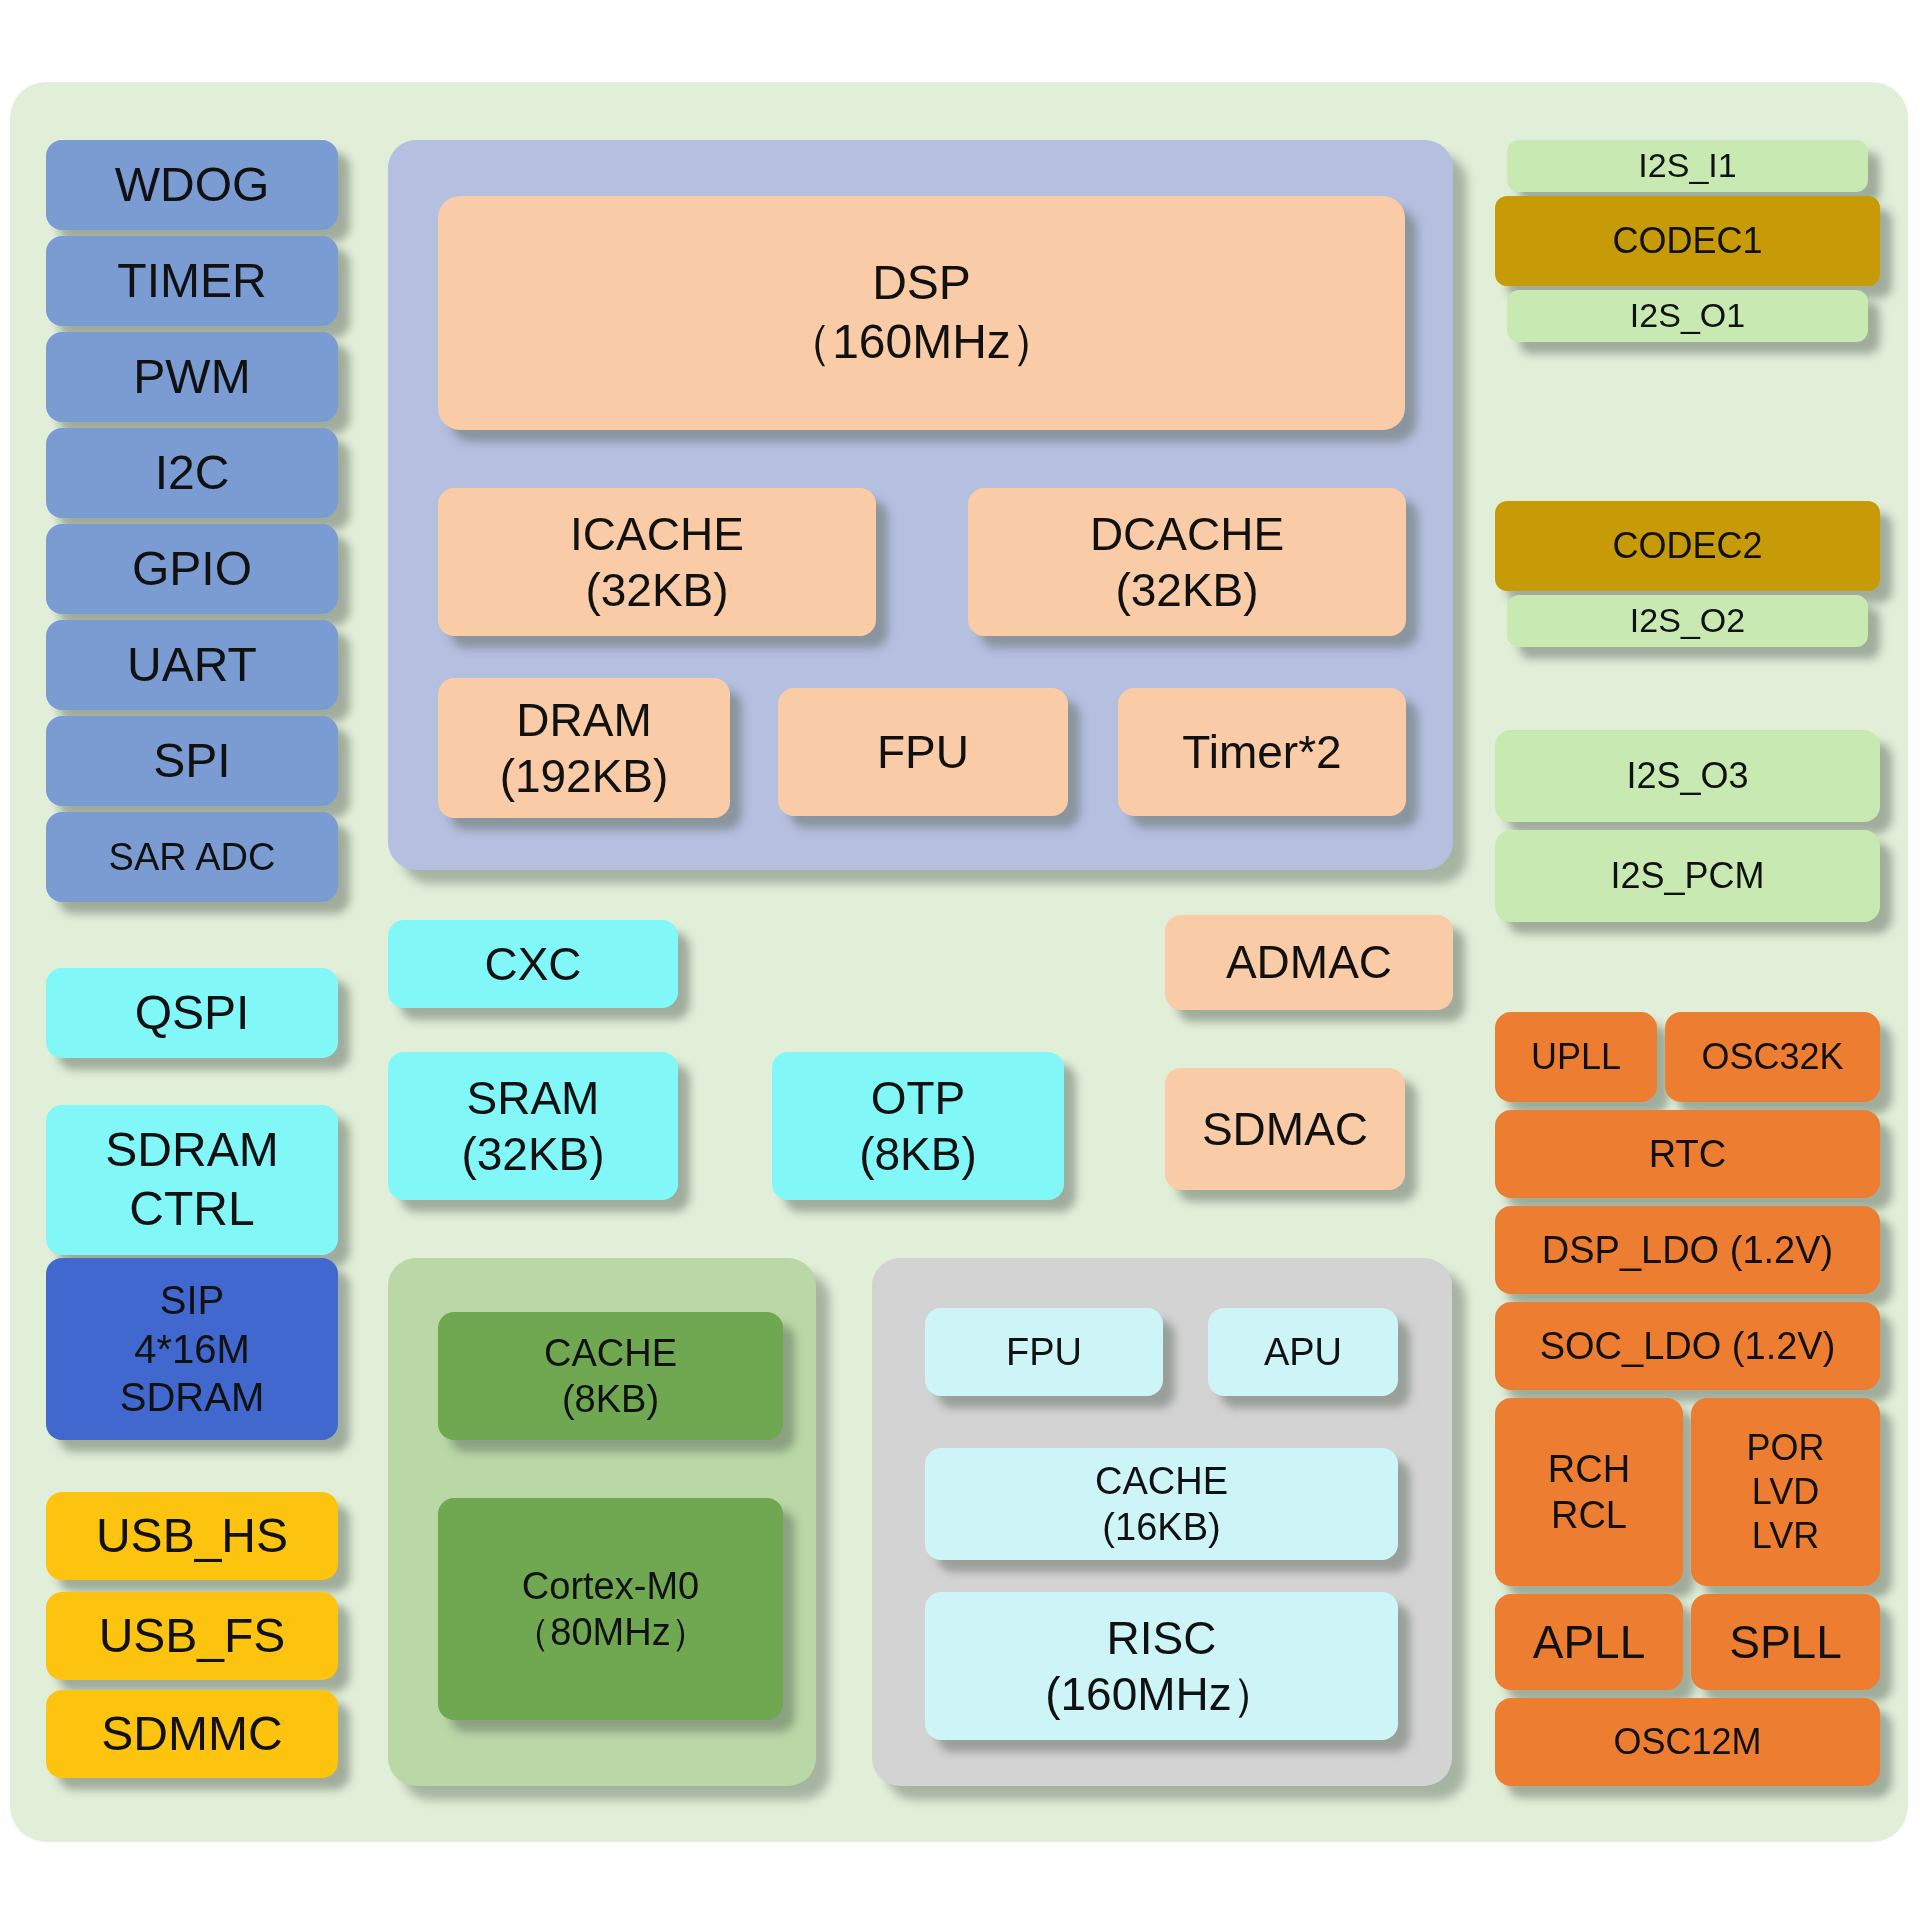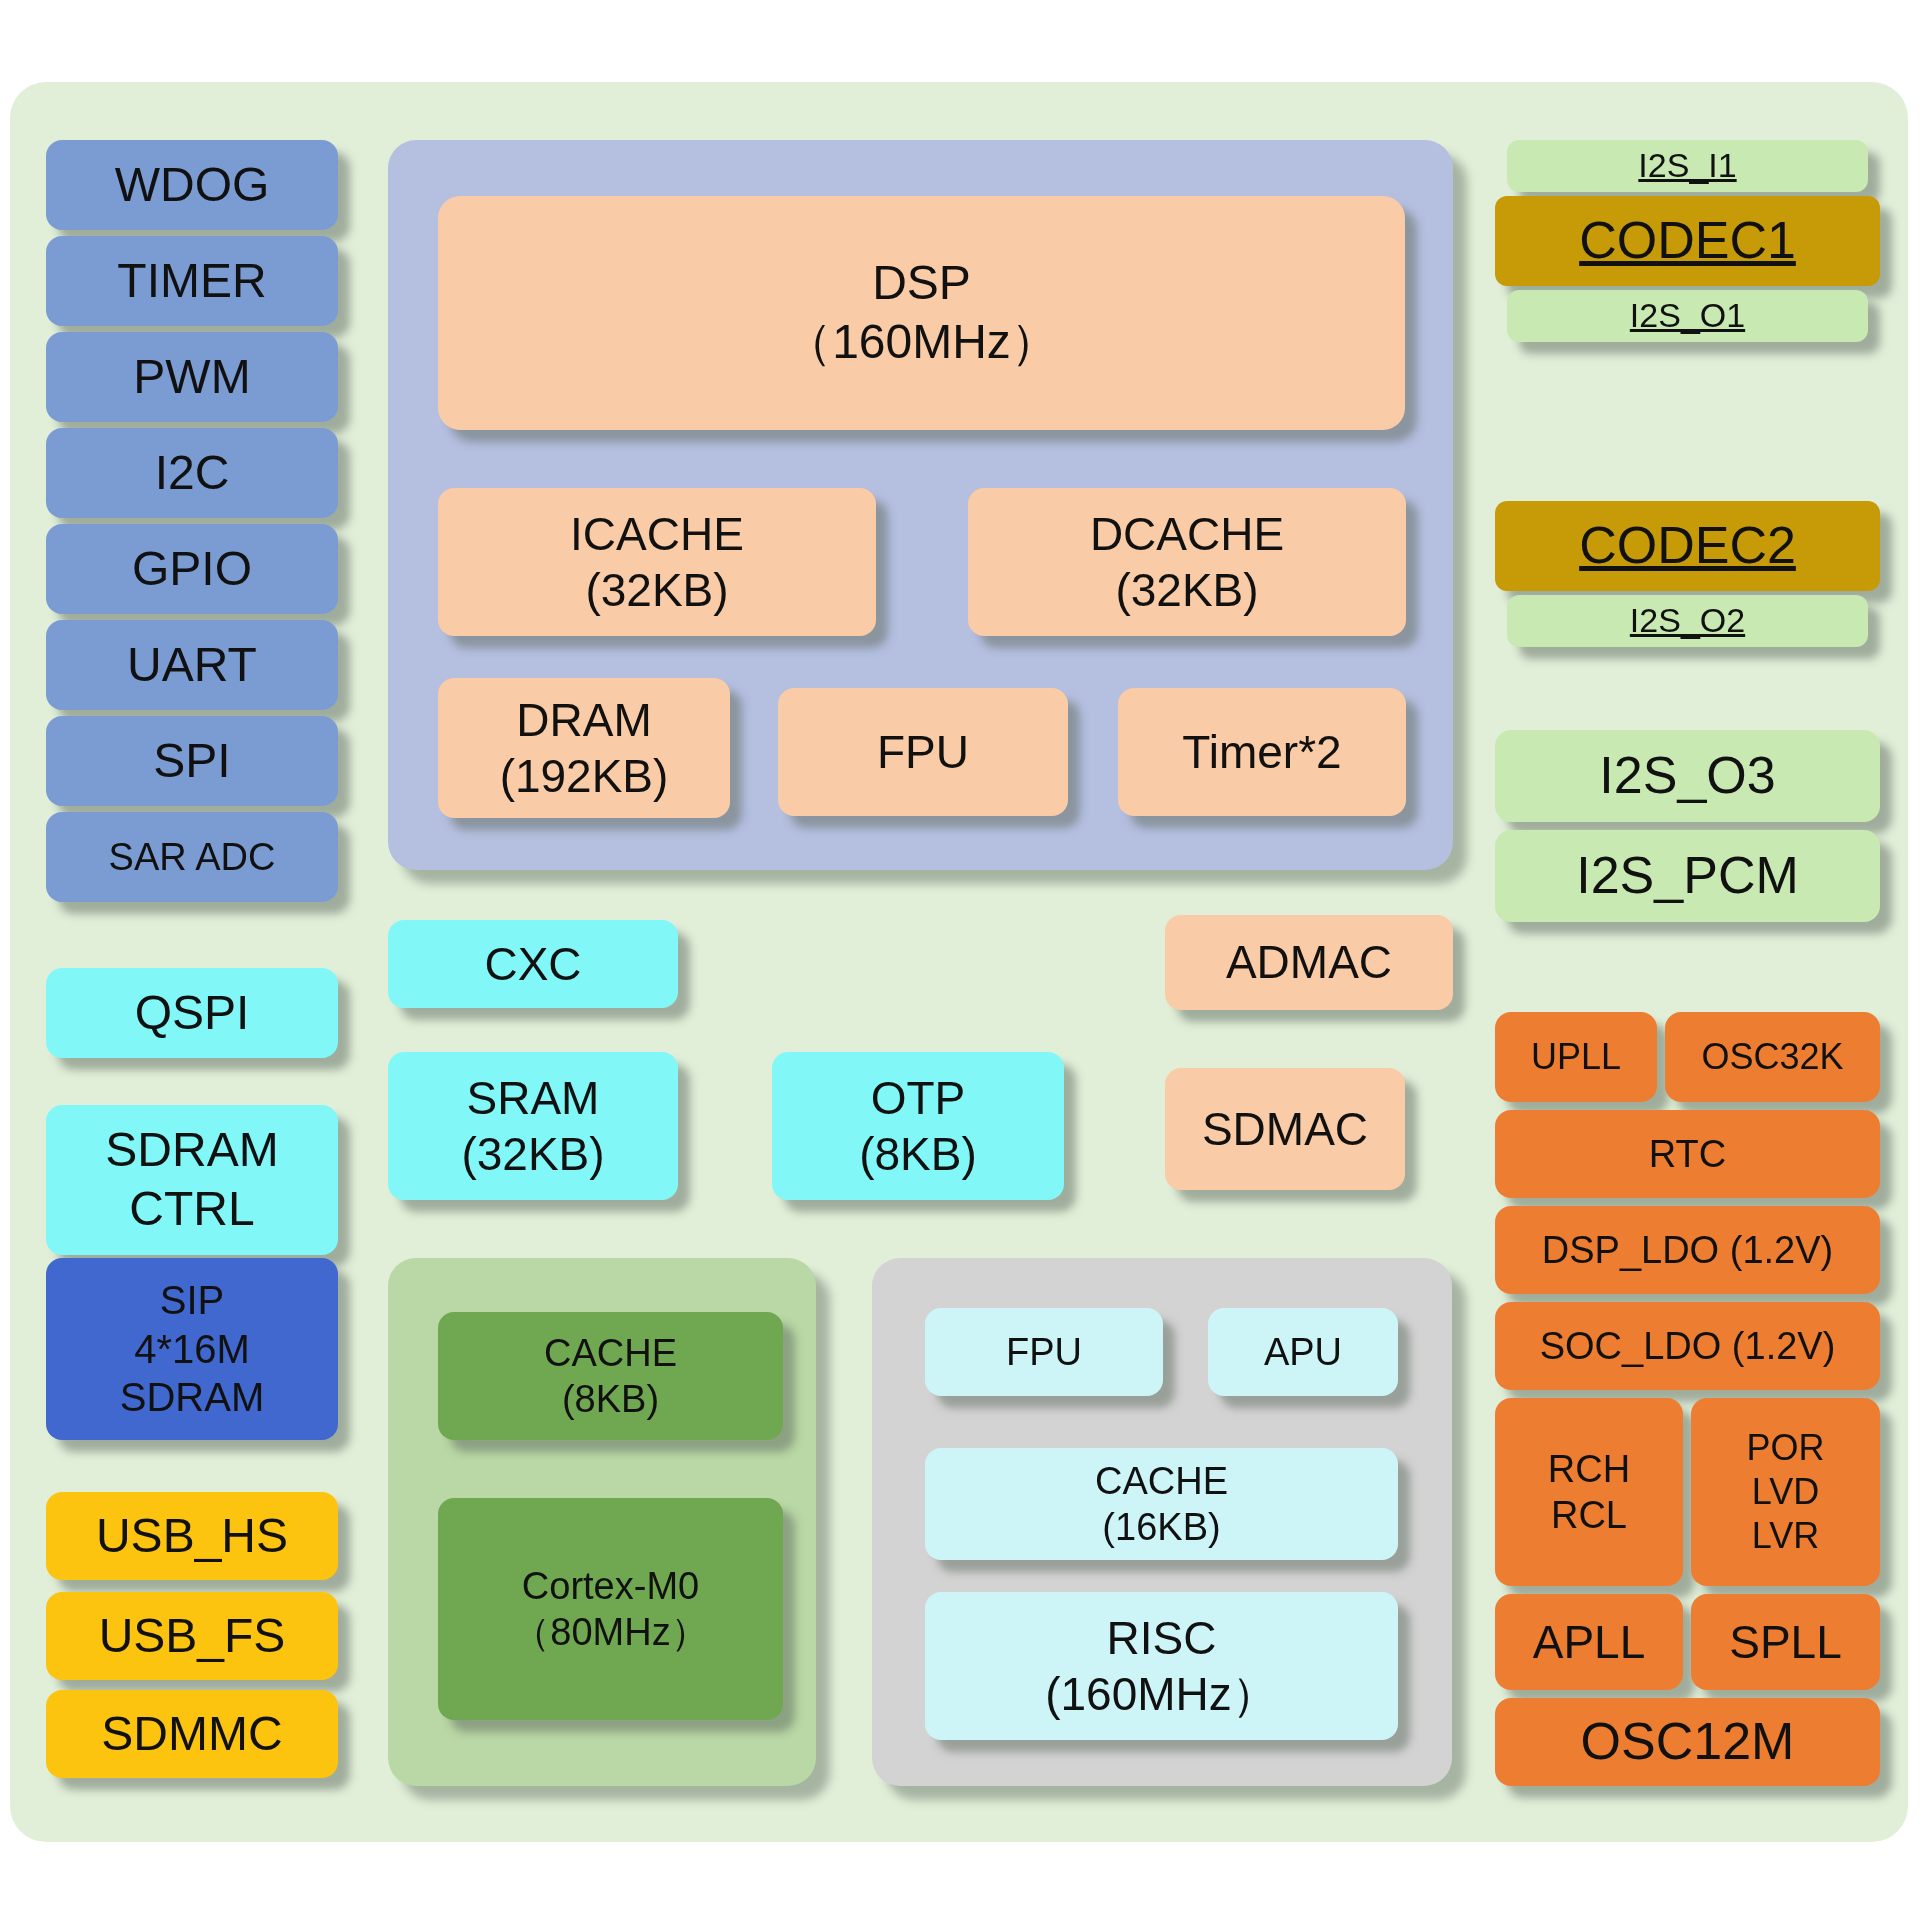--- a/index.html
+++ b/index.html
@@ -6,39 +6,39 @@
   html,body { background:#ffffff; }
   body { font-family:"Liberation Sans","DejaVu Sans",sans-serif; }
   .page { position:relative; width:1920px; height:1920px; background:#ffffff; overflow:hidden; }
   .canvas { position:absolute; left:10px; top:82px; width:1898px; height:1760px;
             background:var(--canvas); border-radius:36px; }
   .container { position:absolute; border-radius:28px;
                box-shadow:14px 14px 10px rgba(96,108,96,0.45); }
   .blk { position:absolute; display:flex; align-items:center; justify-content:center;
          text-align:center; color:#111; white-space:pre-line; border-radius:16px;
          box-shadow:12px 12px 9px rgba(96,108,96,0.5); line-height:1.22; }
-  .r12 { border-radius:12px;text-decoration:underline; }
+  .r12 { border-radius:12px; }
   .c-blue      { background:var(--blue); }
   .c-cyan      { background:var(--cyan); }
   .c-deepblue  { background:var(--deepblue); }
   .c-yellow    { background:var(--yellow); }
   .c-dspbox    { background:var(--dspbox); }
   .c-peach     { background:var(--peach); }
   .c-greenbox  { background:var(--greenbox); }
   .c-green     { background:var(--green); }
   .c-graybox   { background:var(--graybox); }
   .c-palecyan  { background:var(--palecyan); }
   .c-palegreen { background:var(--palegreen); }
   .c-gold      { background:var(--gold); }
   .c-orange    { background:var(--orange); }
   .fs34 { font-size:34px; }
   .fs36 { font-size:36px; }
   .fs38 { font-size:38px; }
   .fs40 { font-size:40px; }
-  .fs44 { font-size:52px; }
+  .fs44 { font-size:36px; }
   .fs46 { font-size:46px; }
   .fs48 { font-size:48px; }
 </style>
 </head>
 <body>
 
 <div class="page">
   <div class="canvas"></div>
 
   <div class="blk c-blue fs48" style="left:46px;top:140px;width:292px;height:90px">WDOG</div>

